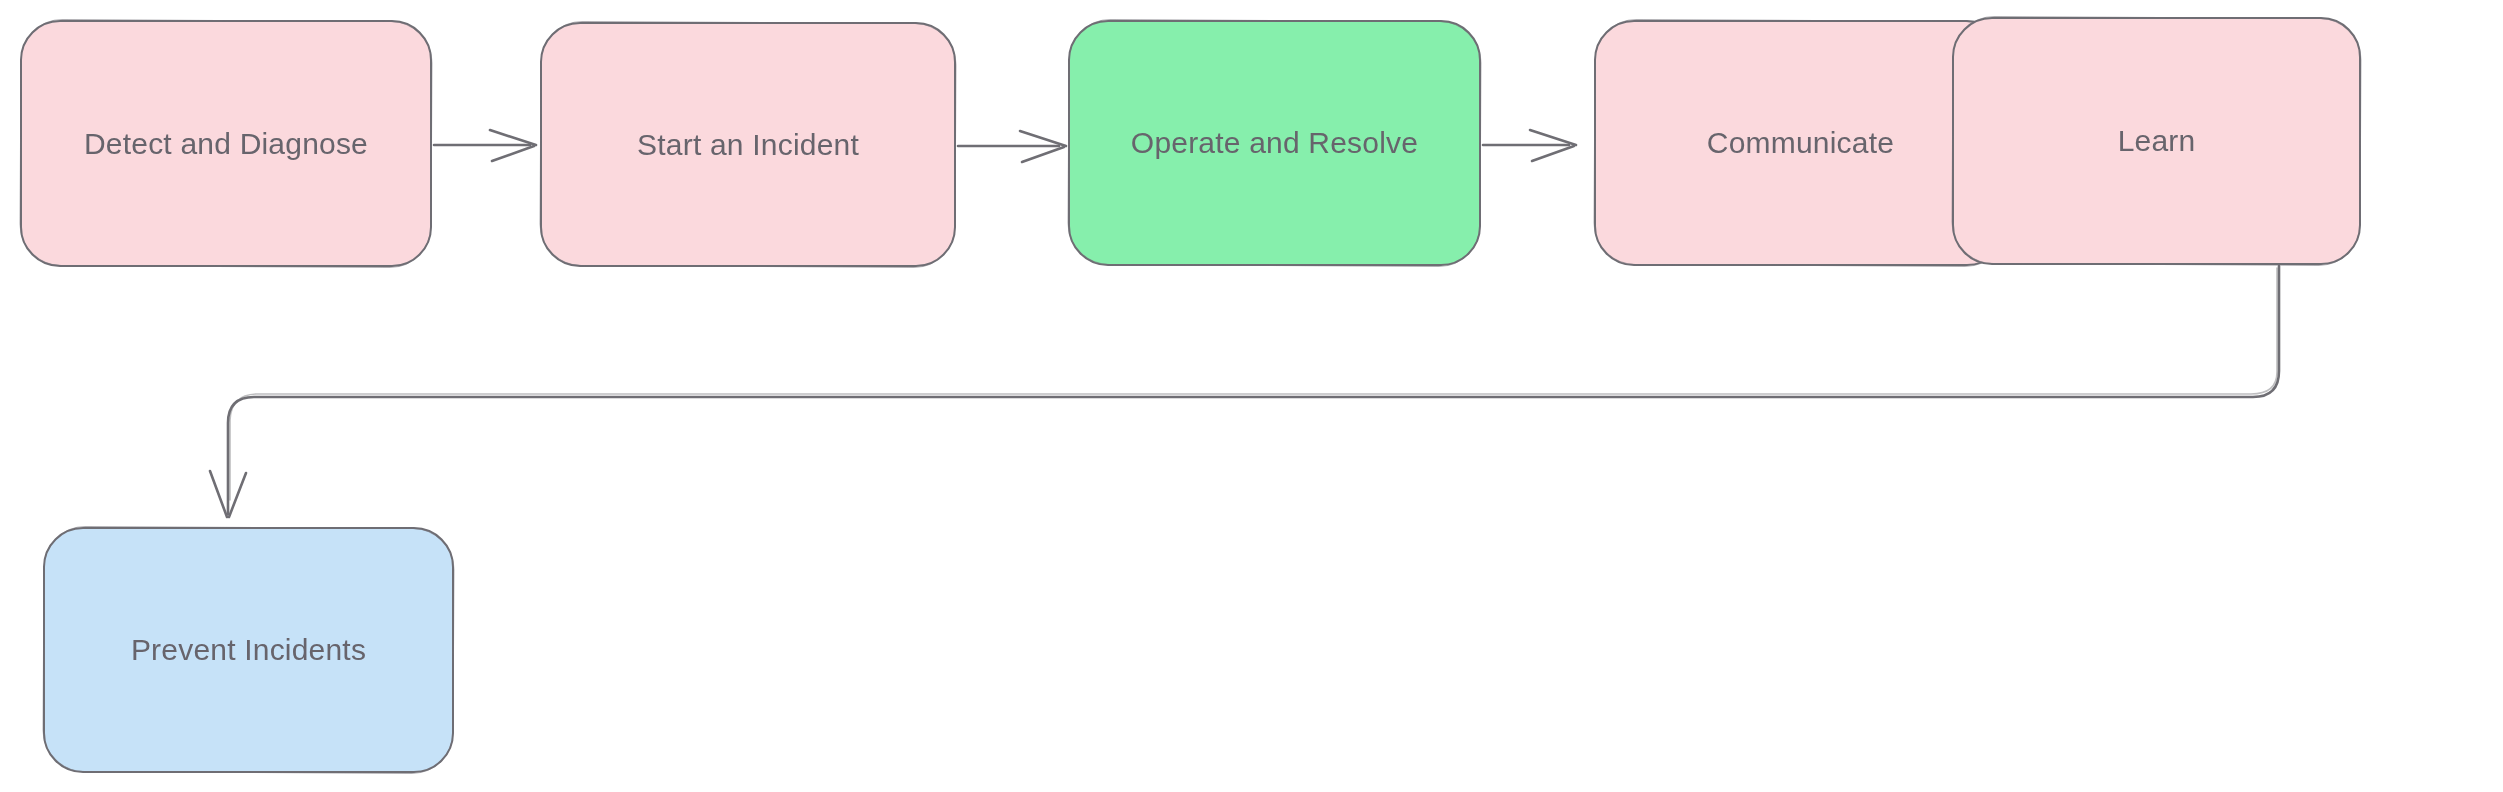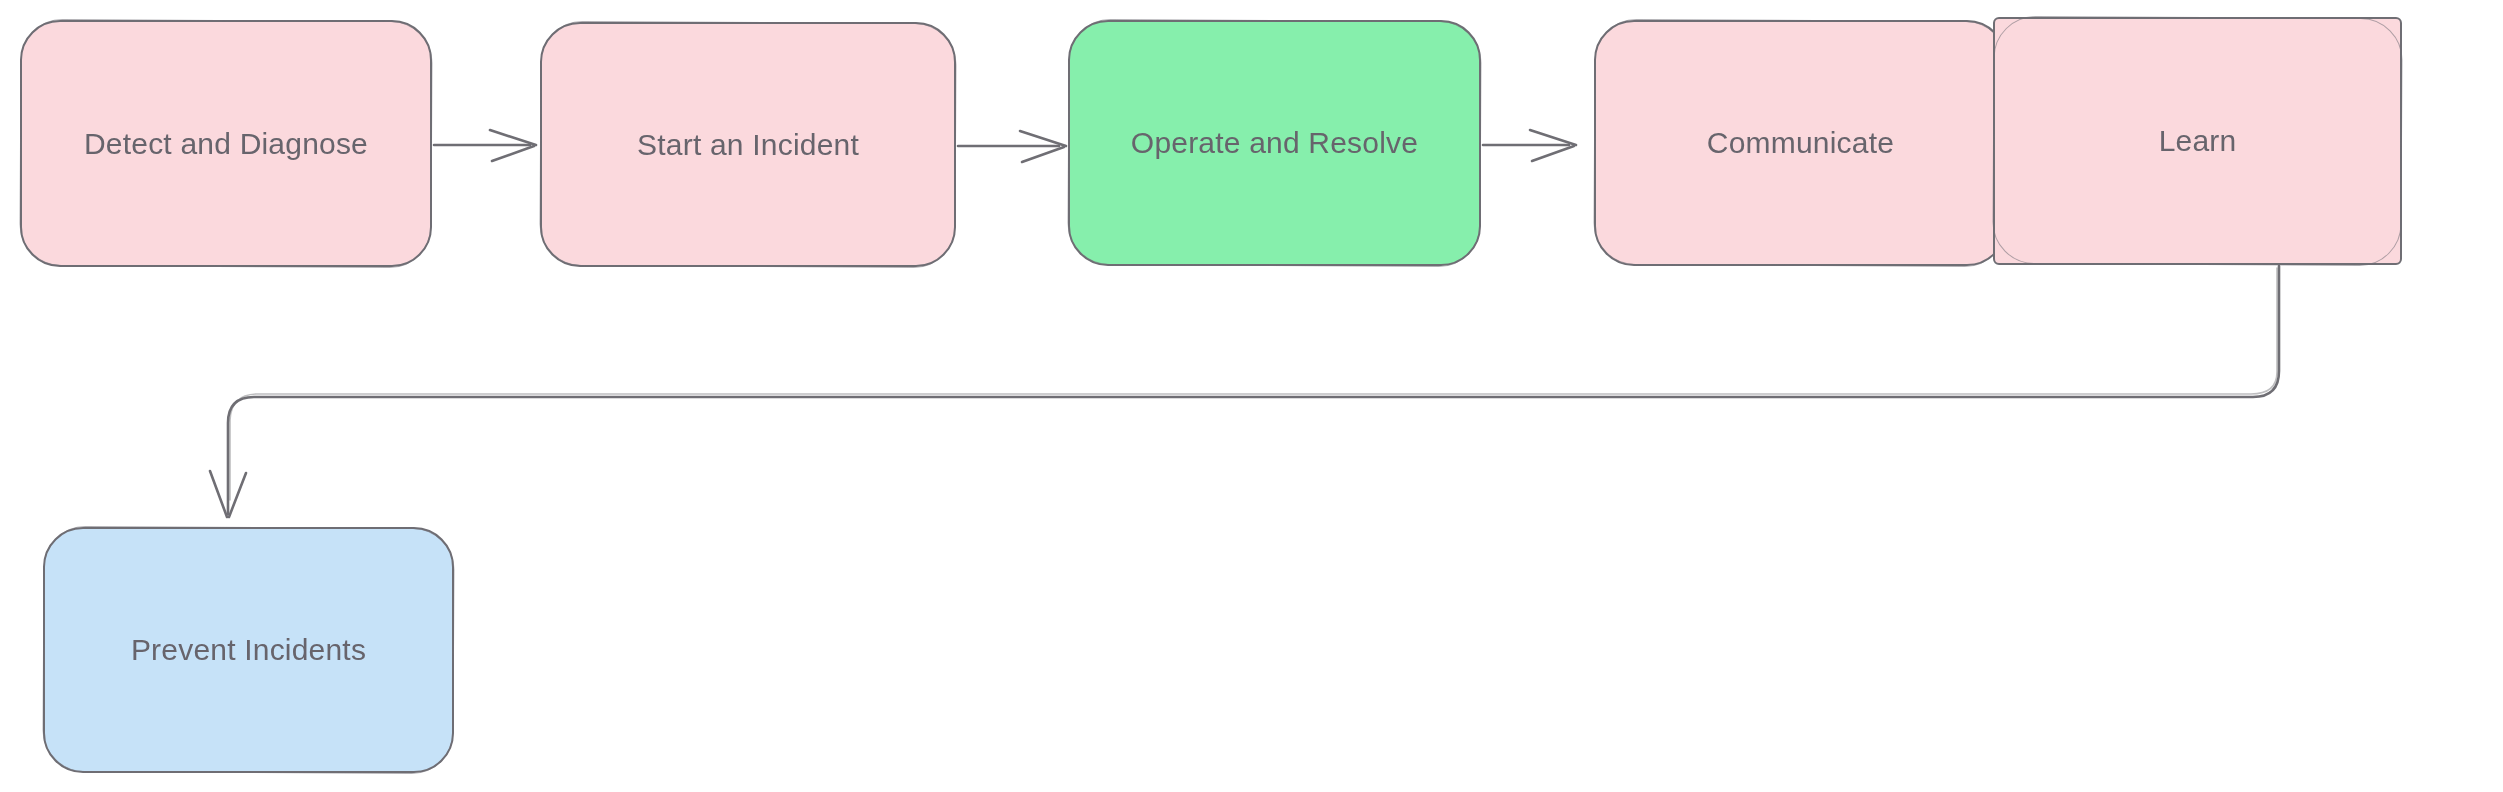--- a/index.html
+++ b/index.html
@@ -110,21 +110,21 @@
   </div>
 
   <div class="node" style="left: 1068px; top: 20px; width: 413px; height: 246px; background-color: #86efac;">
     <span class="label">Operate and Resolve</span>
   </div>
 
   <div class="node" style="left: 1578px; top: 20px; width: 413px; height: 246px; background-color: rgb(251, 217, 221); margin-left: 16px;">
     <span class="label">Communicate</span>
   </div>
 
-  <div class="node" style="left: 1993px; top: 17px; width: 409px; height: 248px; background-color: rgb(251, 217, 221); border-radius: 6px;">
+  <div class="node" style="left: 1952px; top: 17px; width: 409px; height: 248px; background-color: rgb(251, 217, 221);">
     <span class="label">Learn</span>
   </div>
 
   <div class="node" style="left: 23px; top: 527px; width: 411px; height: 246px; background-color: rgb(198, 226, 248); margin-left: 20px;">
     <span class="label">Prevent Incidents</span>
   </div>
 
 </div>
 
 </body></html>

